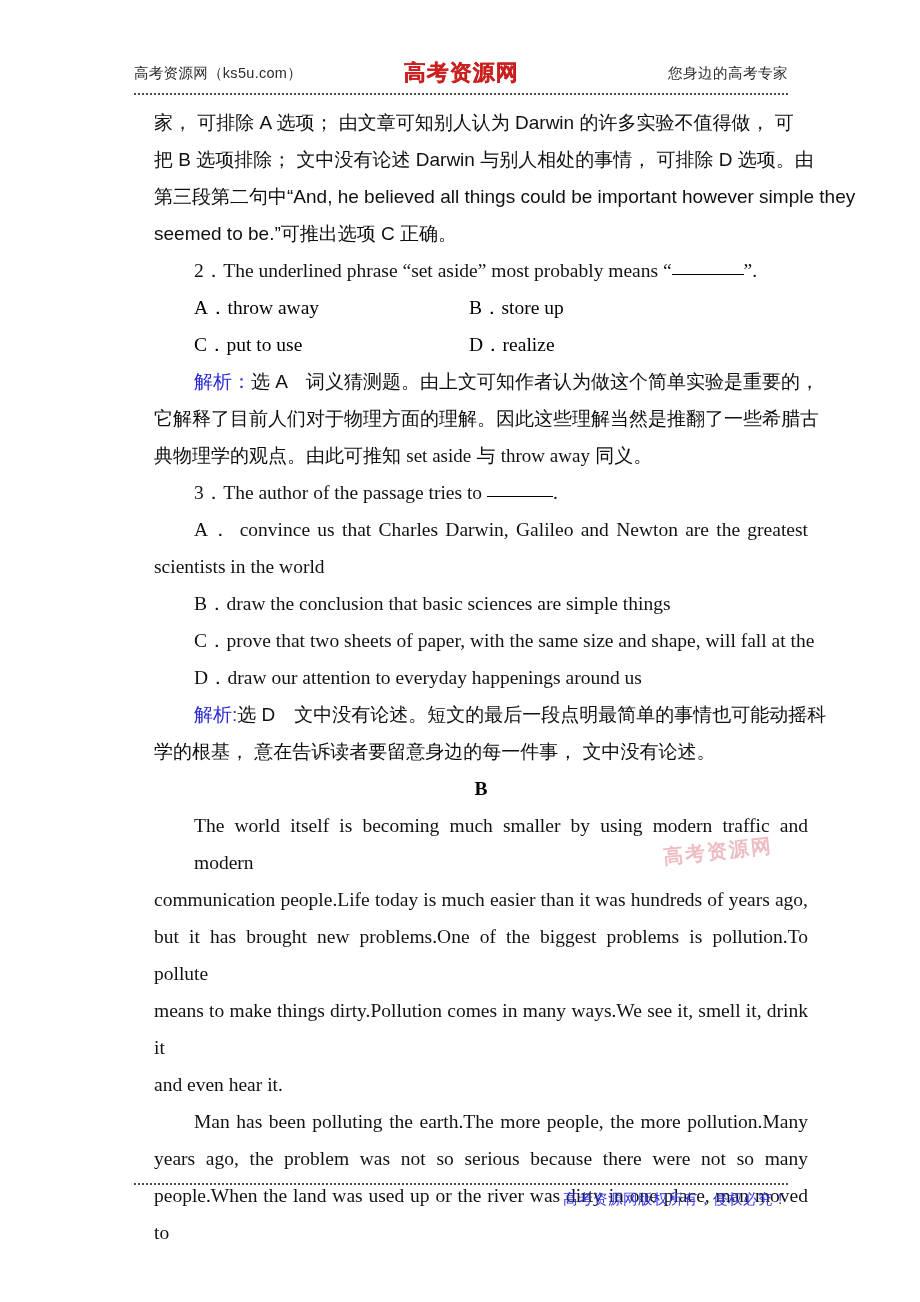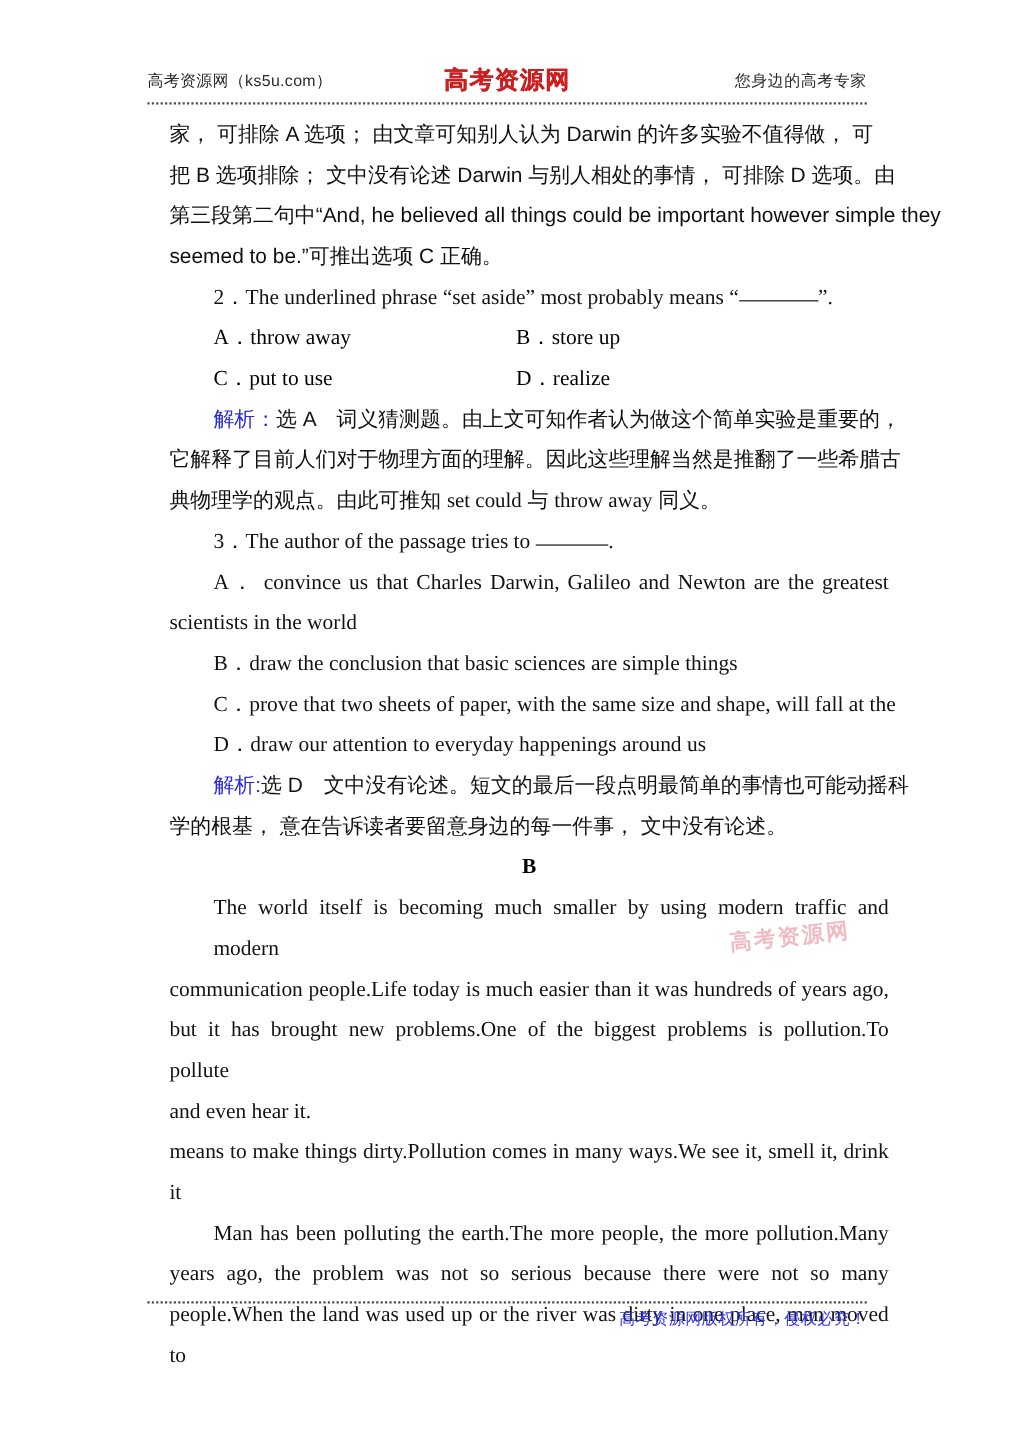--- a/index.html
+++ b/index.html
@@ -230,40 +230,40 @@
       <span class="opt-a"><span>A．</span><span>throw away</span></span>
       <span class="opt-b"><span>B．</span><span>store up</span></span>
     </div>
     <div class="opt-row">
       <span class="opt-a"><span>C．</span><span>put to use</span></span>
       <span class="opt-b"><span>D．</span><span>realize</span></span>
     </div>
 
     <div class="cn indent2"><span class="jx-label">解析：</span><span>选 A　词义猜测题。由上文可知作者认为做这个简单实验是重要的，</span></div>
     <div class="cn">它解释了目前人们对于物理方面的理解。因此这些理解当然是推翻了一些希腊古</div>
-    <div class="cn"><span>典物理学的观点。由此可推知 </span><span class="en">set could</span><span> 与 </span><span class="en">throw away</span><span> 同义。</span></div>
+    <div class="cn"><span>典物理学的观点。由此可推知 </span><span class="en">set aside</span><span> 与 </span><span class="en">throw away</span><span> 同义。</span></div>
 
     <div class="ln indent2"><span>3．The author of the passage tries to </span><span class="blank blank-w2"></span><span>.</span></div>
 
     <div class="just indent2">A． convince us that Charles Darwin, Galileo and Newton are the greatest</div>
     <div class="ln">scientists in the world</div>
     <div class="ln indent2">B．draw the conclusion that basic sciences are simple things</div>
     <div class="ln indent2">C．prove that two sheets of paper, with the same size and shape, will fall at the</div>
     <div class="ln indent2">D．draw our attention to everyday happenings around us</div>
 
     <div class="cn indent2"><span class="jx-label">解析:</span><span>选 D　文中没有论述。短文的最后一段点明最简单的事情也可能动摇科</span></div>
     <div class="cn">学的根基， 意在告诉读者要留意身边的每一件事， 文中没有论述。</div>
 
     <div class="center-b">B</div>
 
     <div class="just indent2">The world itself is becoming much smaller by using modern traffic and modern</div>
     <div class="just">communication people.Life today is much easier than it was hundreds of years ago,</div>
     <div class="just">but it has brought new problems.One of the biggest problems is pollution.To pollute</div>
+    <div class="just">means to make things dirty.Pollution comes in many ways.We see it, smell it, drink it</div>
     <div class="just last">and even hear it.</div>
-    <div class="just">means to make things dirty.Pollution comes in many ways.We see it, smell it, drink it</div>
 
     <div class="just indent2">Man has been polluting the earth.The more people, the more pollution.Many</div>
     <div class="just">years ago, the problem was not so serious because there were not so many</div>
     <div class="just">people.When the land was used up or the river was dirty in one place, man moved to</div>
 
   </div>
 
   <div class="footer-rule"></div>
   <div class="footer-text">高考资源网版权所有，侵权必究！</div>
 

